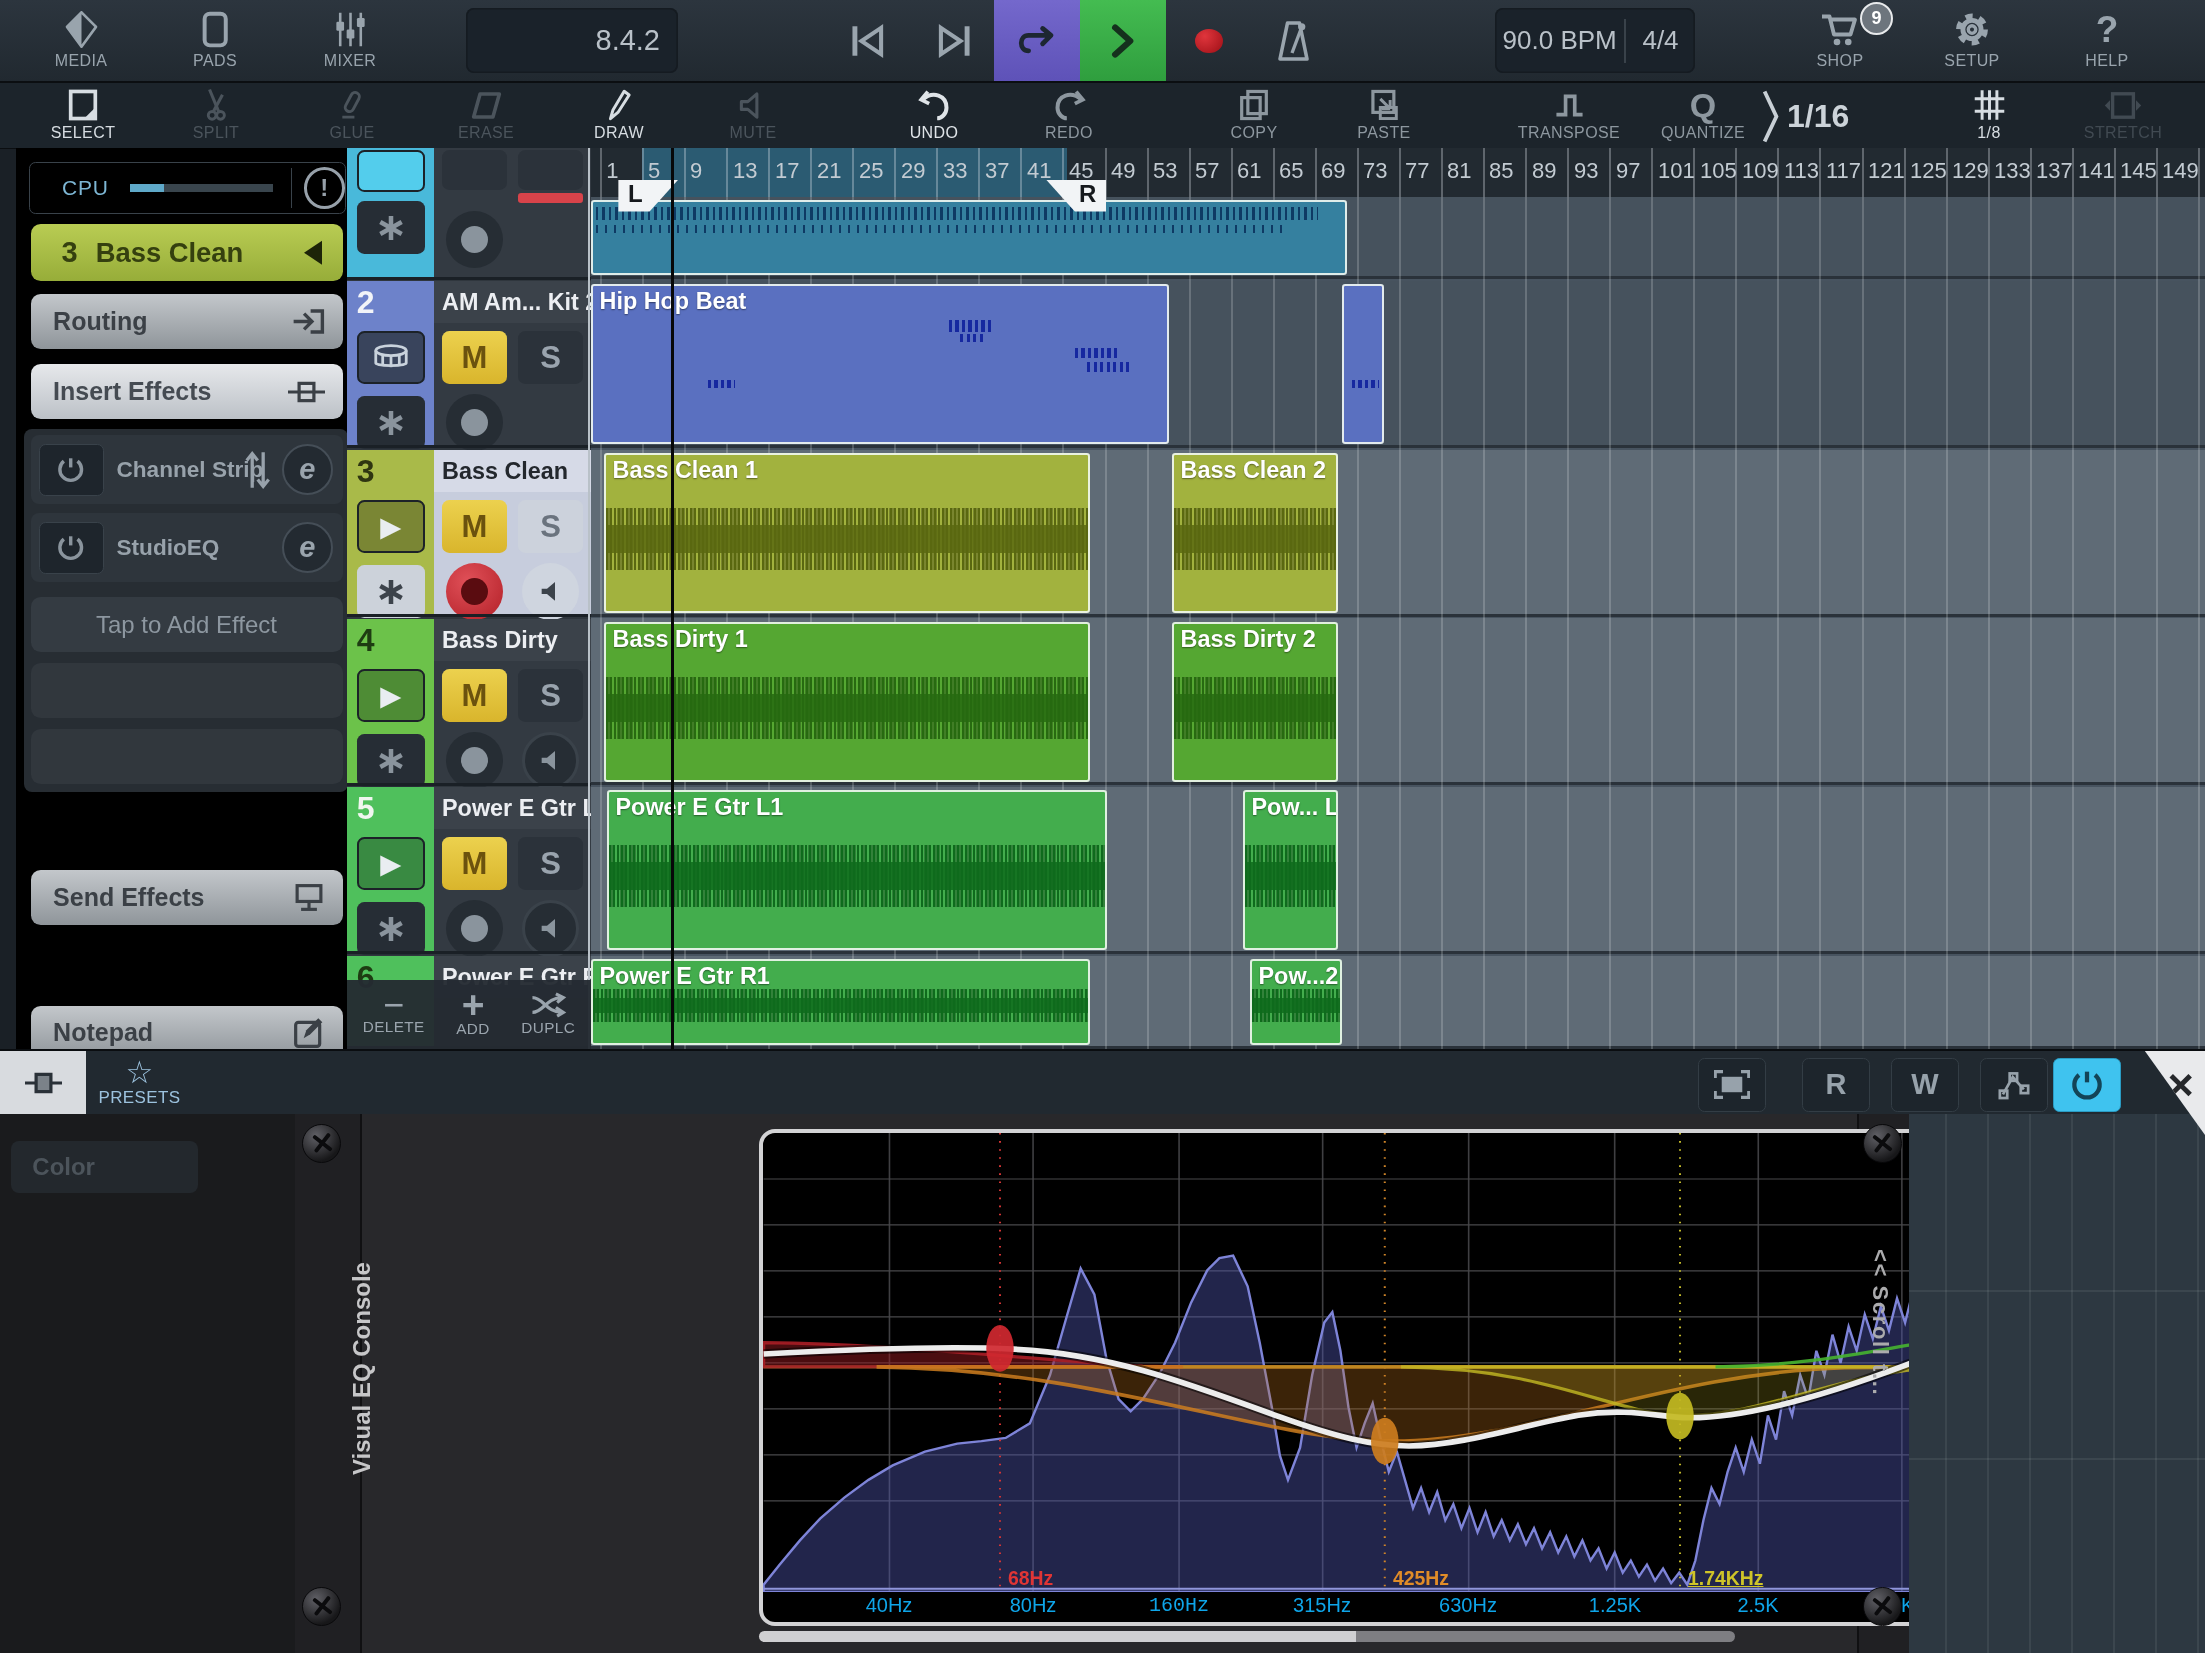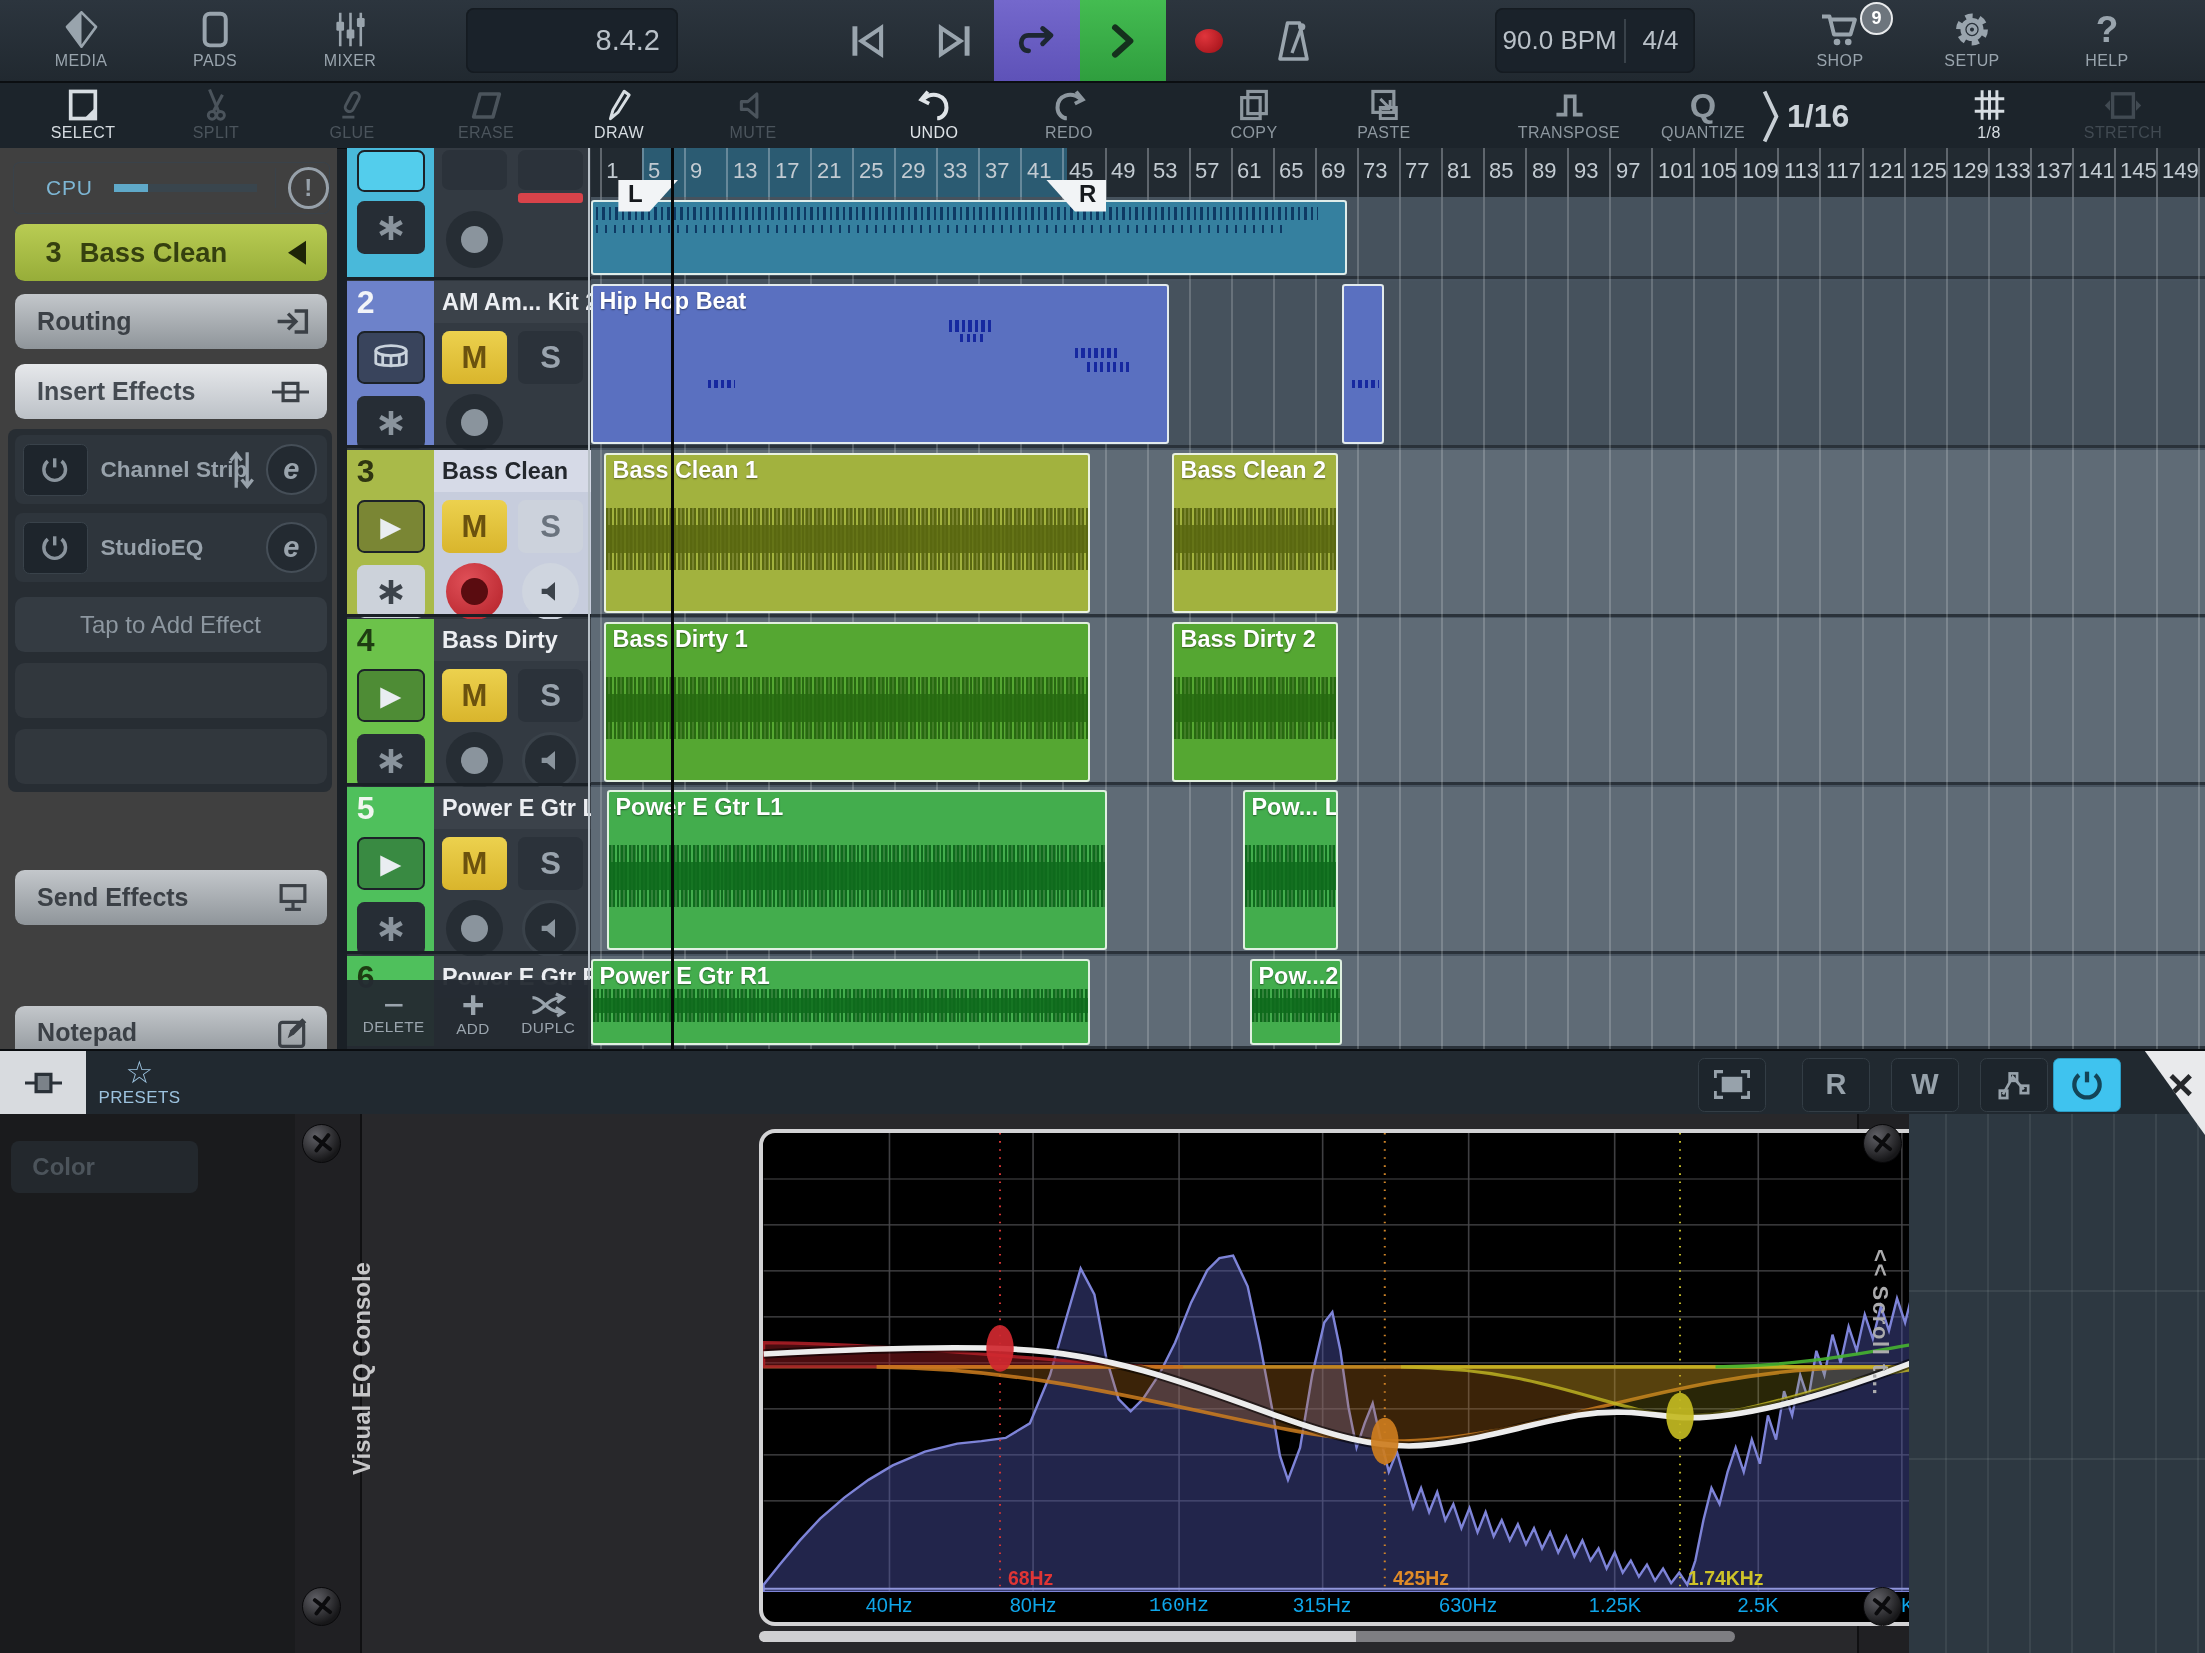--- a/index.html
+++ b/index.html
@@ -25,21 +25,21 @@
   
   #edit-toolbar{left:0;top:83px;width:2205px;height:65px;background:#1c242b;border-bottom:1.6px solid #0b0e11;}
   .et-item{position:absolute;top:0;height:65px;width:137px;transform:translateX(-50%);
     display:flex;flex-direction:column;align-items:center;justify-content:center;gap:2.4px;color:#6b757e;}
   .et-item .tb-label{font-size:16px;}
   .et-on{color:#d7dde2;}
   .et-mid{color:#8d979f;}
   .et-dim{color:#4b545c;}
   .et-icon{height:32px;display:flex;align-items:center;justify-content:center;}
   
-  #sidebar{left:0;top:148px;width:337px;height:901px;background:#404040;}
+  #sidebar{left:16px;top:148px;width:337px;height:901px;background:#000000;padding-left:36px;}
   .sb-btn{position:absolute;left:14.5px;width:312px;border-radius:9.7px;display:flex;align-items:center;}
   .sb-gray{background:linear-gradient(#c3c7cb,#8f959a);color:#3b4046;font-weight:bold;font-size:25px;}
   .sb-light{background:linear-gradient(#e6e8eb,#bcc1c7);color:#454b52;font-weight:bold;font-size:25px;}
   .sb-dark{background:#343b42;color:#8d97a0;font-weight:normal;font-size:24px;justify-content:center;}
   .sb-slot{background:#31373d;}
   .sb-text{margin-left:22.6px;}
   .sb-icon-r{position:absolute;right:18px;color:#3b4046;display:flex;}
   .fx-row{position:absolute;left:14.5px;width:312px;height:65px;background:#2e353c;border-radius:8px;
     display:flex;align-items:center;color:#98a2ab;}
   .pwr-box{width:63px;height:50px;margin-left:8px;background:#1e252c;border:1.6px solid #39424a;
@@ -851,21 +851,21 @@
             <path d="M0,274 C150,266 240,264 310,268 C430,274 520,308 640,352 C710,377 755,388 800,388 C870,387 940,362 1010,350 C1070,340 1110,352 1145,353 C1225,354 1330,320 1415,288 C1465,270 1485,256 1512,254 C1556,252 1610,270 1670,277 C1730,281 1770,278 1786,277" fill="none" stroke="rgba(0,0,0,0.55)" stroke-width="12"></path>
             <path d="M0,274 C150,266 240,264 310,268 C430,274 520,308 640,352 C710,377 755,388 800,388 C870,387 940,362 1010,350 C1070,340 1110,352 1145,353 C1225,354 1330,320 1415,288 C1465,270 1485,256 1512,254 C1556,252 1610,270 1670,277 C1730,281 1770,278 1786,277" fill="none" stroke="#ececec" stroke-width="7"></path>
             <ellipse cx="293" cy="267" rx="17" ry="29" fill="#d02830" opacity="0.92"></ellipse>
             <ellipse cx="770" cy="382" rx="17" ry="29" fill="#cd7d1e" opacity="0.92"></ellipse>
             <ellipse cx="1136" cy="351" rx="17" ry="29" fill="#c3ba22" opacity="0.92"></ellipse>
             <ellipse cx="1506" cy="254" rx="17" ry="29" fill="#2fae3a" opacity="0.92"></ellipse>
           </svg>
           <div id="band-labels">
               <div class="band-label" style="left: 245px; color: rgb(224, 53, 53);">68Hz</div>
               <div class="band-label" style="left: 630px; color: rgb(224, 140, 40);">425Hz</div>
-              <div class="band-label" style="left: 925px; color: rgb(207, 196, 40);">1.74KHz</div>
+              <div class="band-label" style="left: 925px; color: rgb(207, 196, 40); text-decoration: underline;">1.74KHz</div>
               <div class="band-label" style="left: 1224px; color: rgb(61, 187, 53);">7.21KHz</div>
             </div>
           <div id="axis-labels">
               <div class="fq-label" style="left: 126px;">40Hz</div>
               <div class="fq-label" style="left: 270px;">80Hz</div>
               <div class="fq-label" style="left: 416px; font-family: Liberation Mono, monospace;">160Hz</div>
               <div class="fq-label" style="left: 559px;">315Hz</div>
               <div class="fq-label" style="left: 705px;">630Hz</div>
               <div class="fq-label" style="left: 852px;">1.25K</div>
               <div class="fq-label" style="left: 995px;">2.5K</div>

